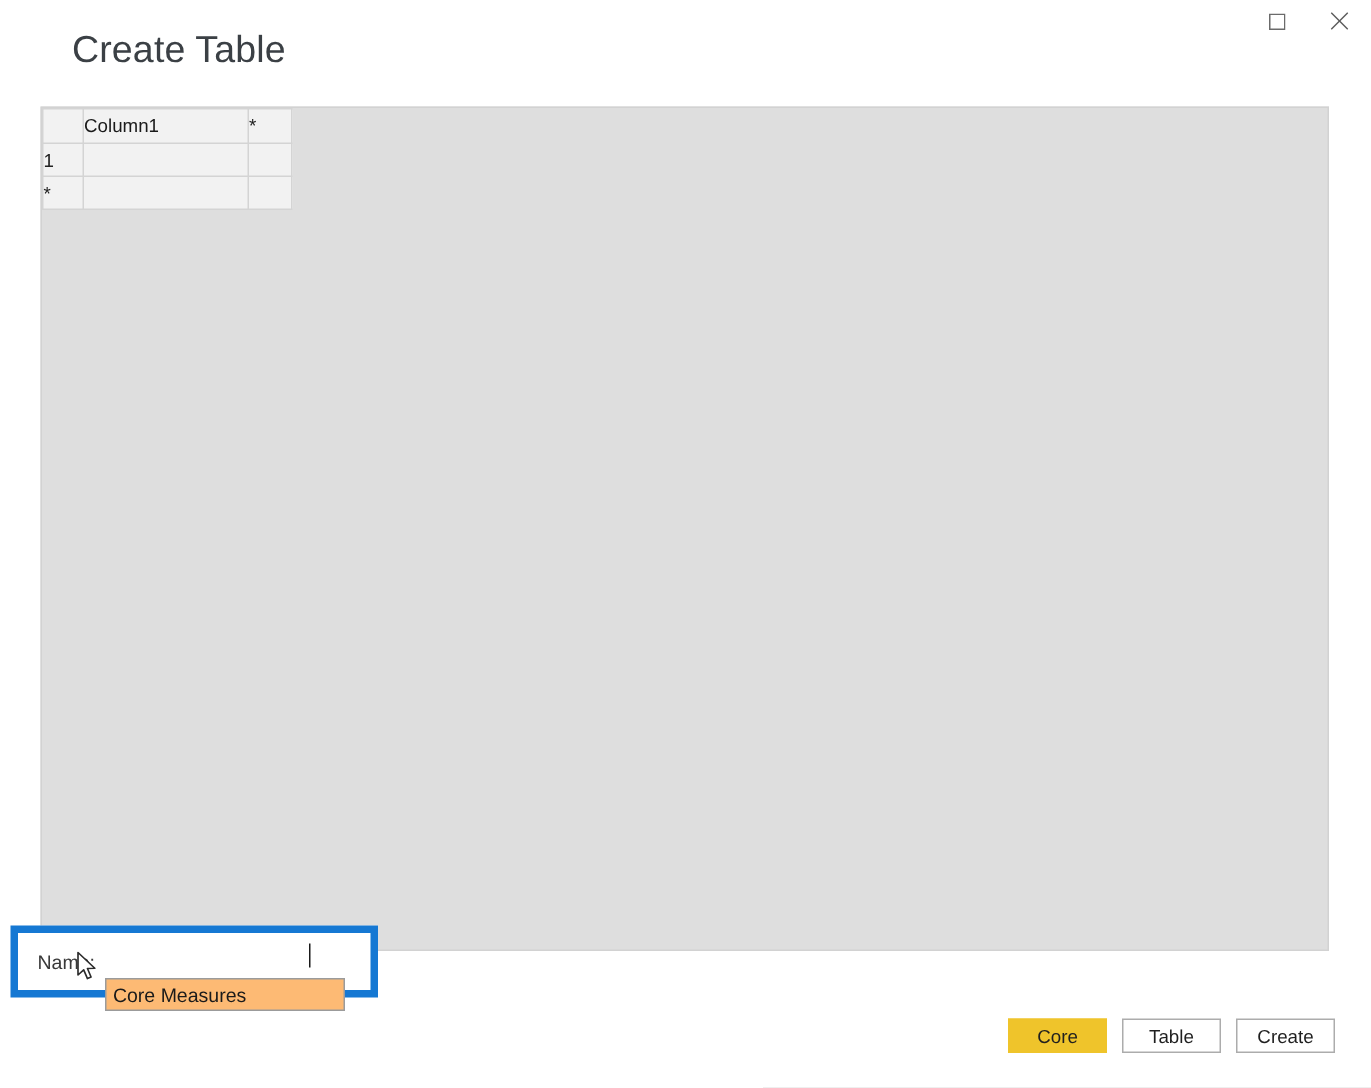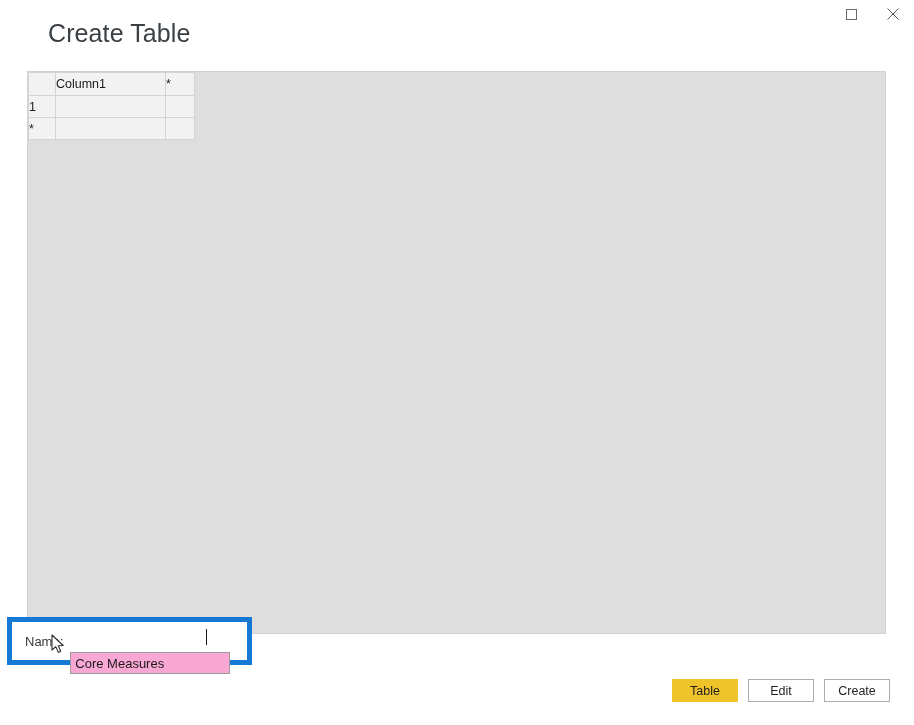--- a/index.html
+++ b/index.html
@@ -132,21 +132,21 @@
   .name-label {
     font-size: 13px;
     color: #3a3a3a;
     margin-right: 7px;
     white-space: nowrap;
   }
   .name-input {
     width: 160px;
     height: 22px;
     border: 1px solid #9b9b9b;
-    background: #f9a8d4;
+    background: #fdba74;
     font-family: "Liberation Sans", sans-serif;
     font-size: 13px;
     color: #1a1a1a;
     padding: 0 4px;
     box-sizing: border-box;
     outline: none;
     border-radius: 0;
     margin-top: 44px;
   }
   .caret {
@@ -259,16 +259,16 @@
 </div>
 <div class="caret"></div>
 
 <div class="mouse-cursor">
   <svg width="16" height="22" viewBox="0 0 16 22">
     <path d="M1,1 L1,16 L4.8,12.6 L7.3,18.4 L9.7,17.3 L7.3,11.7 L12.2,11.5 Z" fill="#ffffff" stroke="#2b2b2b" stroke-width="1.1" stroke-linejoin="round"></path>
   </svg>
 </div>
 
 <div class="footer-buttons">
-  <div class="btn btn-primary">Table</div>
-  <div class="btn btn-secondary">Edit</div>
+  <div class="btn btn-primary">Core</div>
+  <div class="btn btn-secondary">Table</div>
   <div class="btn btn-secondary">Create</div>
 </div>
 
 </body></html>

